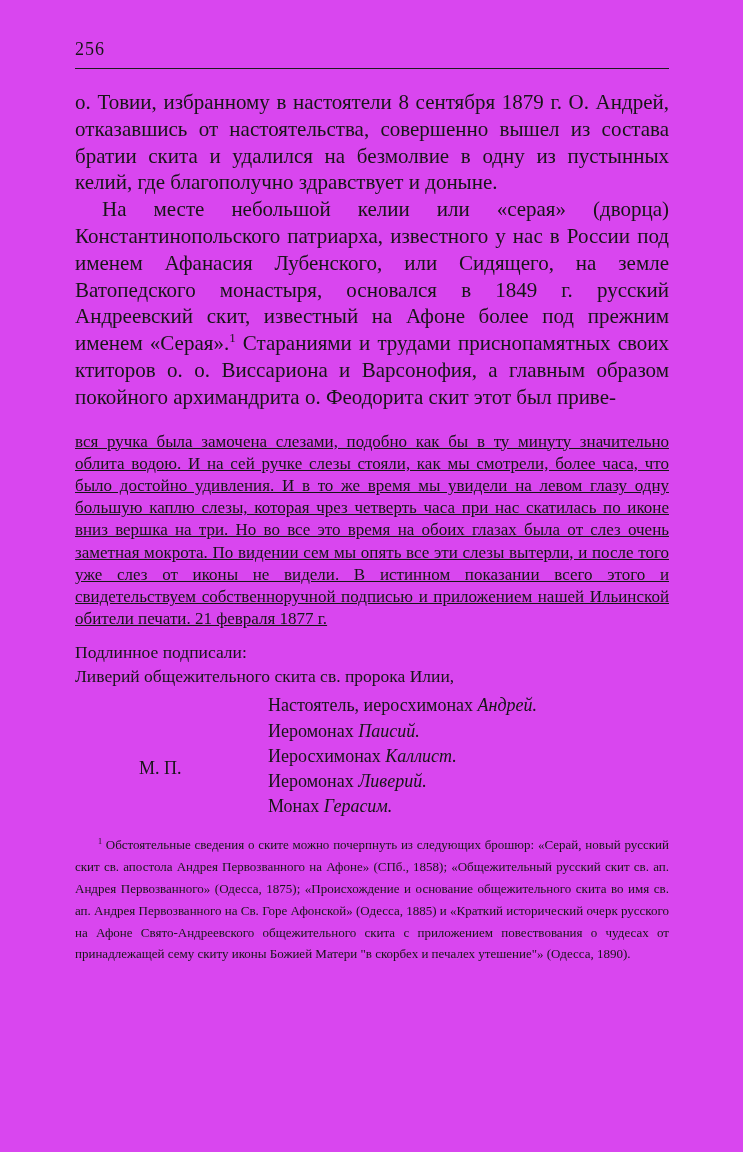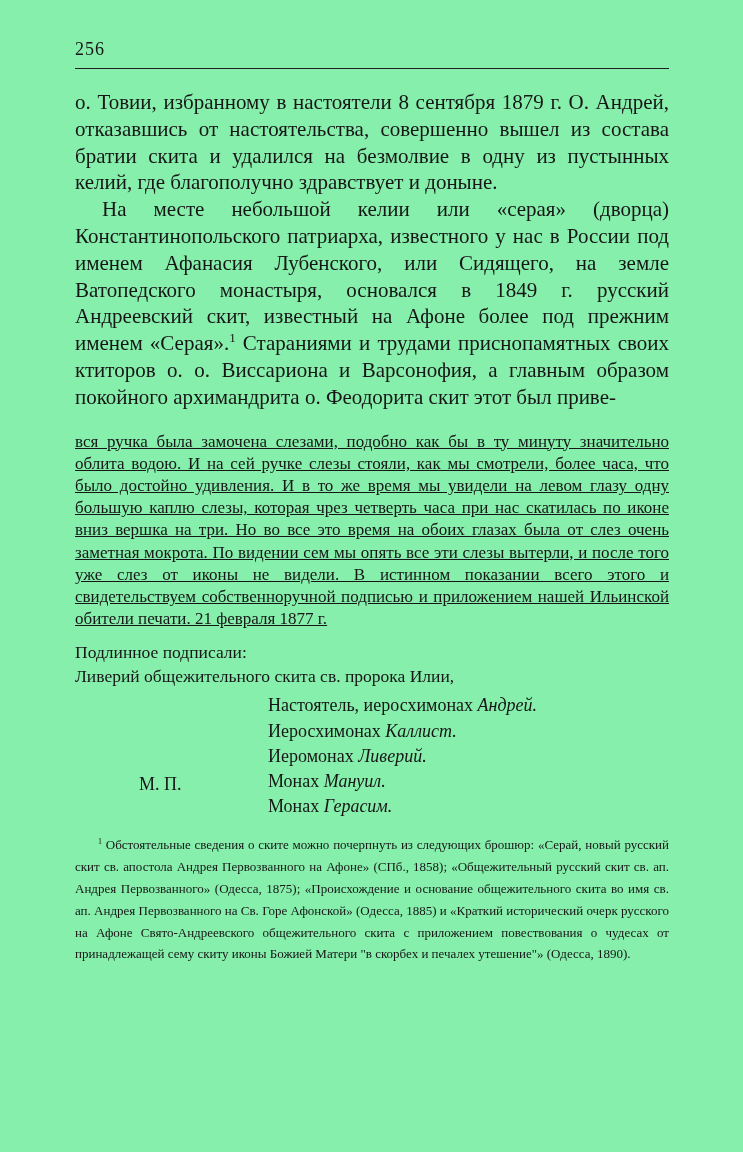--- a/index.html
+++ b/index.html
@@ -1,35 +1,35 @@
 <!DOCTYPE html>
 <html><head>
 <meta charset="utf-8">
 <style>
   html,body{margin:0;padding:0;background:#fbfbf8;}
   .page{
-    width:743px;height:1152px;background:#86efac;color:#161616;
+    width:743px;height:1152px;background:#d946ef;color:#161616;
     font-family:"Liberation Serif","DejaVu Serif",serif;
     position:relative;box-sizing:border-box;
     padding:38px 74px 0 75px;overflow:hidden;
   }
   .header{position:relative;height:24px;}
   .page-number{position:absolute;left:0;top:1px;font-size:18px;letter-spacing:1px;}
   .running-title{text-align:center;font-style:italic;font-size:18.5px;}
   .header-rule{border:0;border-top:1.7px solid #1d1d1d;margin:6px 0 0 0;}
   .body-text{margin-top:20px;font-size:21px;line-height:26.8px;text-align:justify;}
   .body-text p{margin:0;}
   .body-text p.indent{text-indent:27px;}
   sup{font-size:0.62em;vertical-align:super;line-height:0;}
   .quote{margin-top:20px;font-size:17px;line-height:22.2px;text-align:justify;text-decoration:underline;}
   .sig-intro{margin-top:10px;text-align:left;font-size:17.5px;line-height:24px;}
   .sig-intro div{margin:0;}
   .sig-block{position:relative;margin-top:5px;font-size:18px;line-height:25.2px;}
   .sig-items{padding-left:193px;}
-  .mp{position:absolute;left:64px;top:79px;}
+  .mp{position:absolute;left:64px;top:63px;}
   .sig-name{font-style:italic;}
   .footnote{margin-top:15px;font-size:13px;line-height:21.8px;text-align:justify;}
   .footnote p{margin:0;text-indent:23px;}
 </style>
 </head>
 <body>
 
 <div class="page">
 
   <div class="header">
@@ -48,23 +48,23 @@
 
   <div class="sig-intro">
     <div>Подлинное подписали:</div>
     <div>Ливерий общежительного скита св. пророка Илии,</div>
   </div>
 
   <div class="sig-block">
     <span class="mp">М. П.</span>
     <div class="sig-items">
       <div><span>Настоятель, иеросхимонах </span><span class="sig-name">Андрей.</span></div>
+      <div><span>Иеромонах </span><span class="sig-name">Паисий.</span></div>
       <div><span>Иеросхимонах </span><span class="sig-name">Каллист.</span></div>
       <div><span>Иеромонах </span><span class="sig-name">Ливерий.</span></div>
-      <div><span>Монах </span><span class="sig-name">Мануил.</span></div>
       <div><span>Монах </span><span class="sig-name">Герасим.</span></div>
     </div>
   </div>
 
   <div class="footnote">
     <p><sup>1</sup><span> Обстоятельные сведения о ските можно почерпнуть из следующих брошюр: «Серай, новый русский скит св. апостола Андрея Первозванного на Афоне» (СПб., 1858); «Общежительный русский скит св. ап. Андрея Первозванного» (Одесса, 1875); «Происхождение и основание общежительного скита во имя св. ап. Андрея Первозванного на Св. Горе Афонской» (Одесса, 1885) и «Краткий исторический очерк русского на Афоне Свято-Андреевского общежительного скита с приложением повествования о чудесах от принадлежащей сему скиту иконы Божией Матери "в скорбех и печалех утешение"» (Одесса, 1890).</span></p>
   </div>
 
 </div>
 

